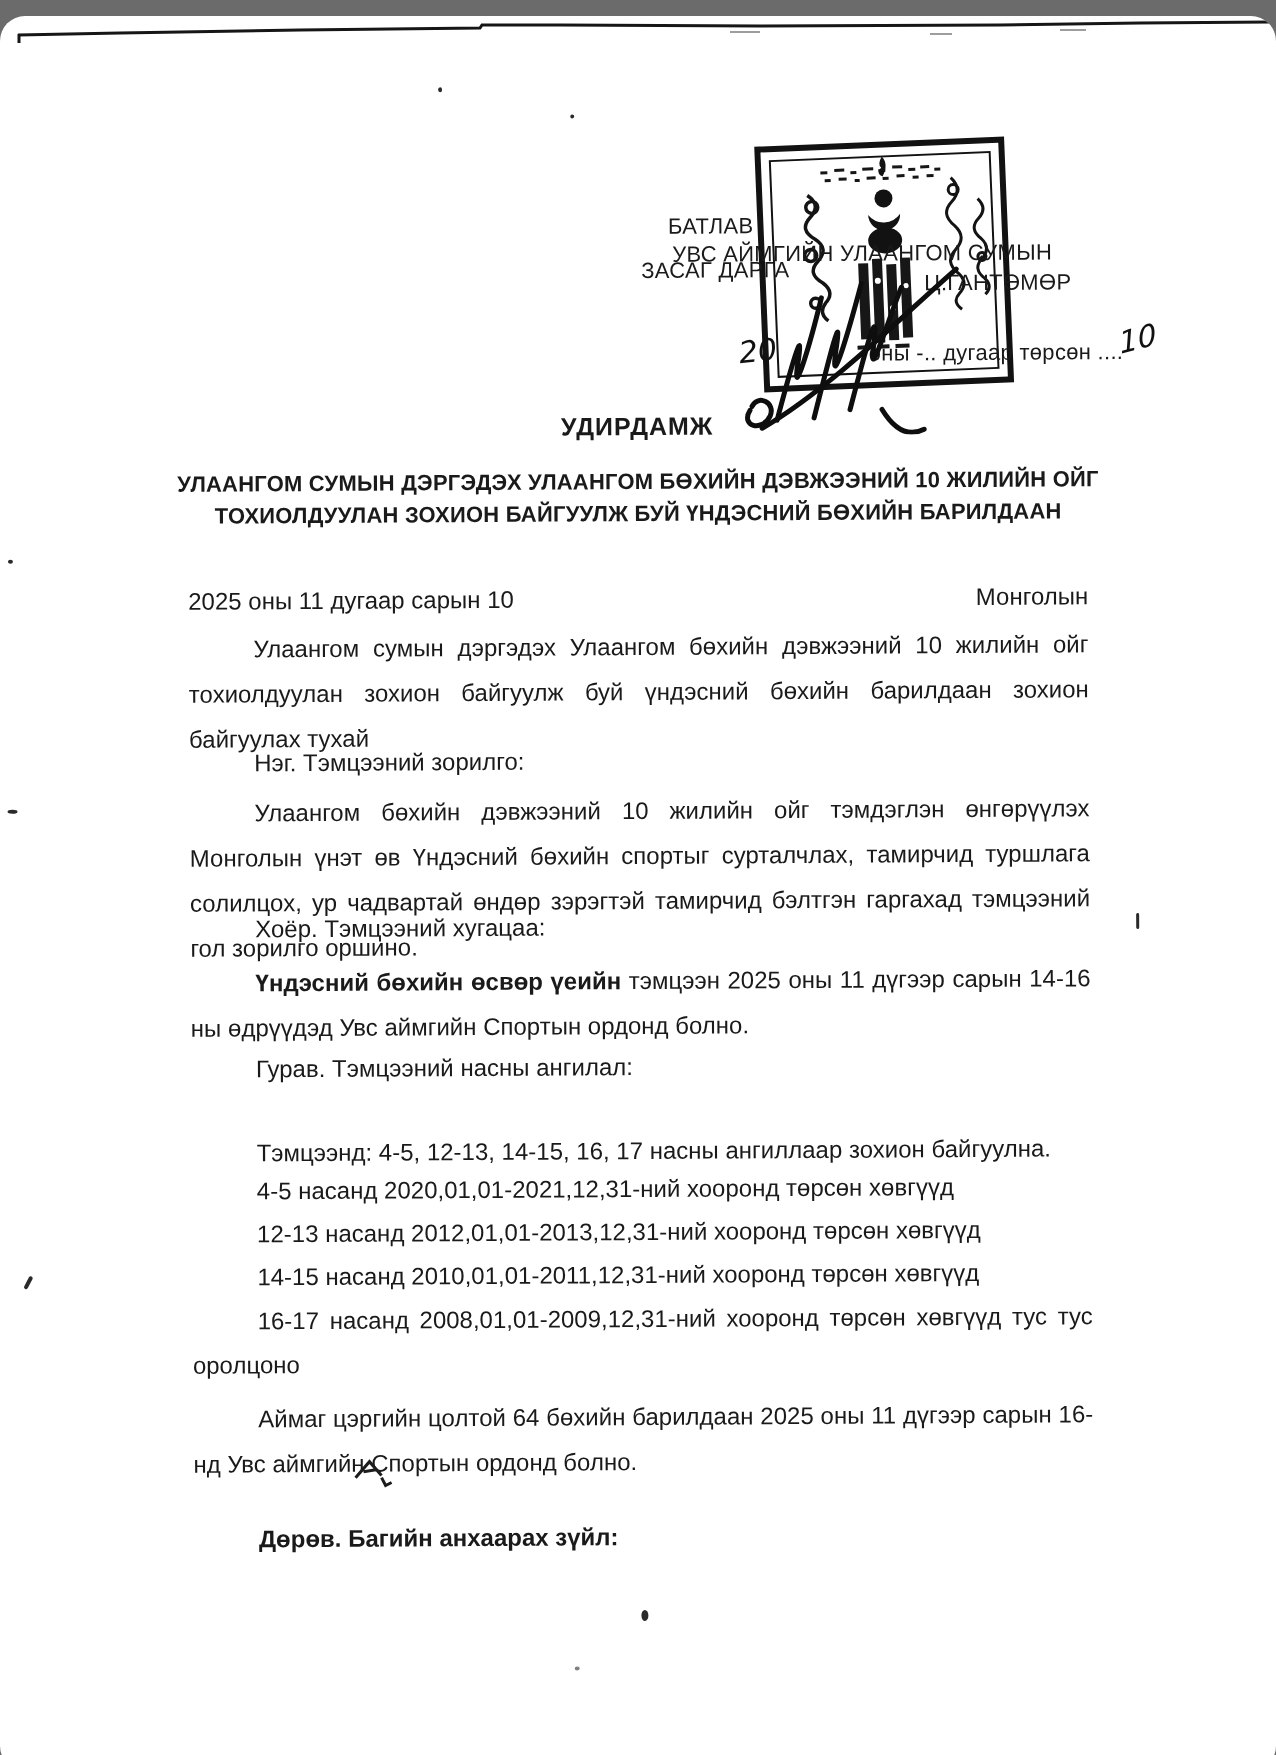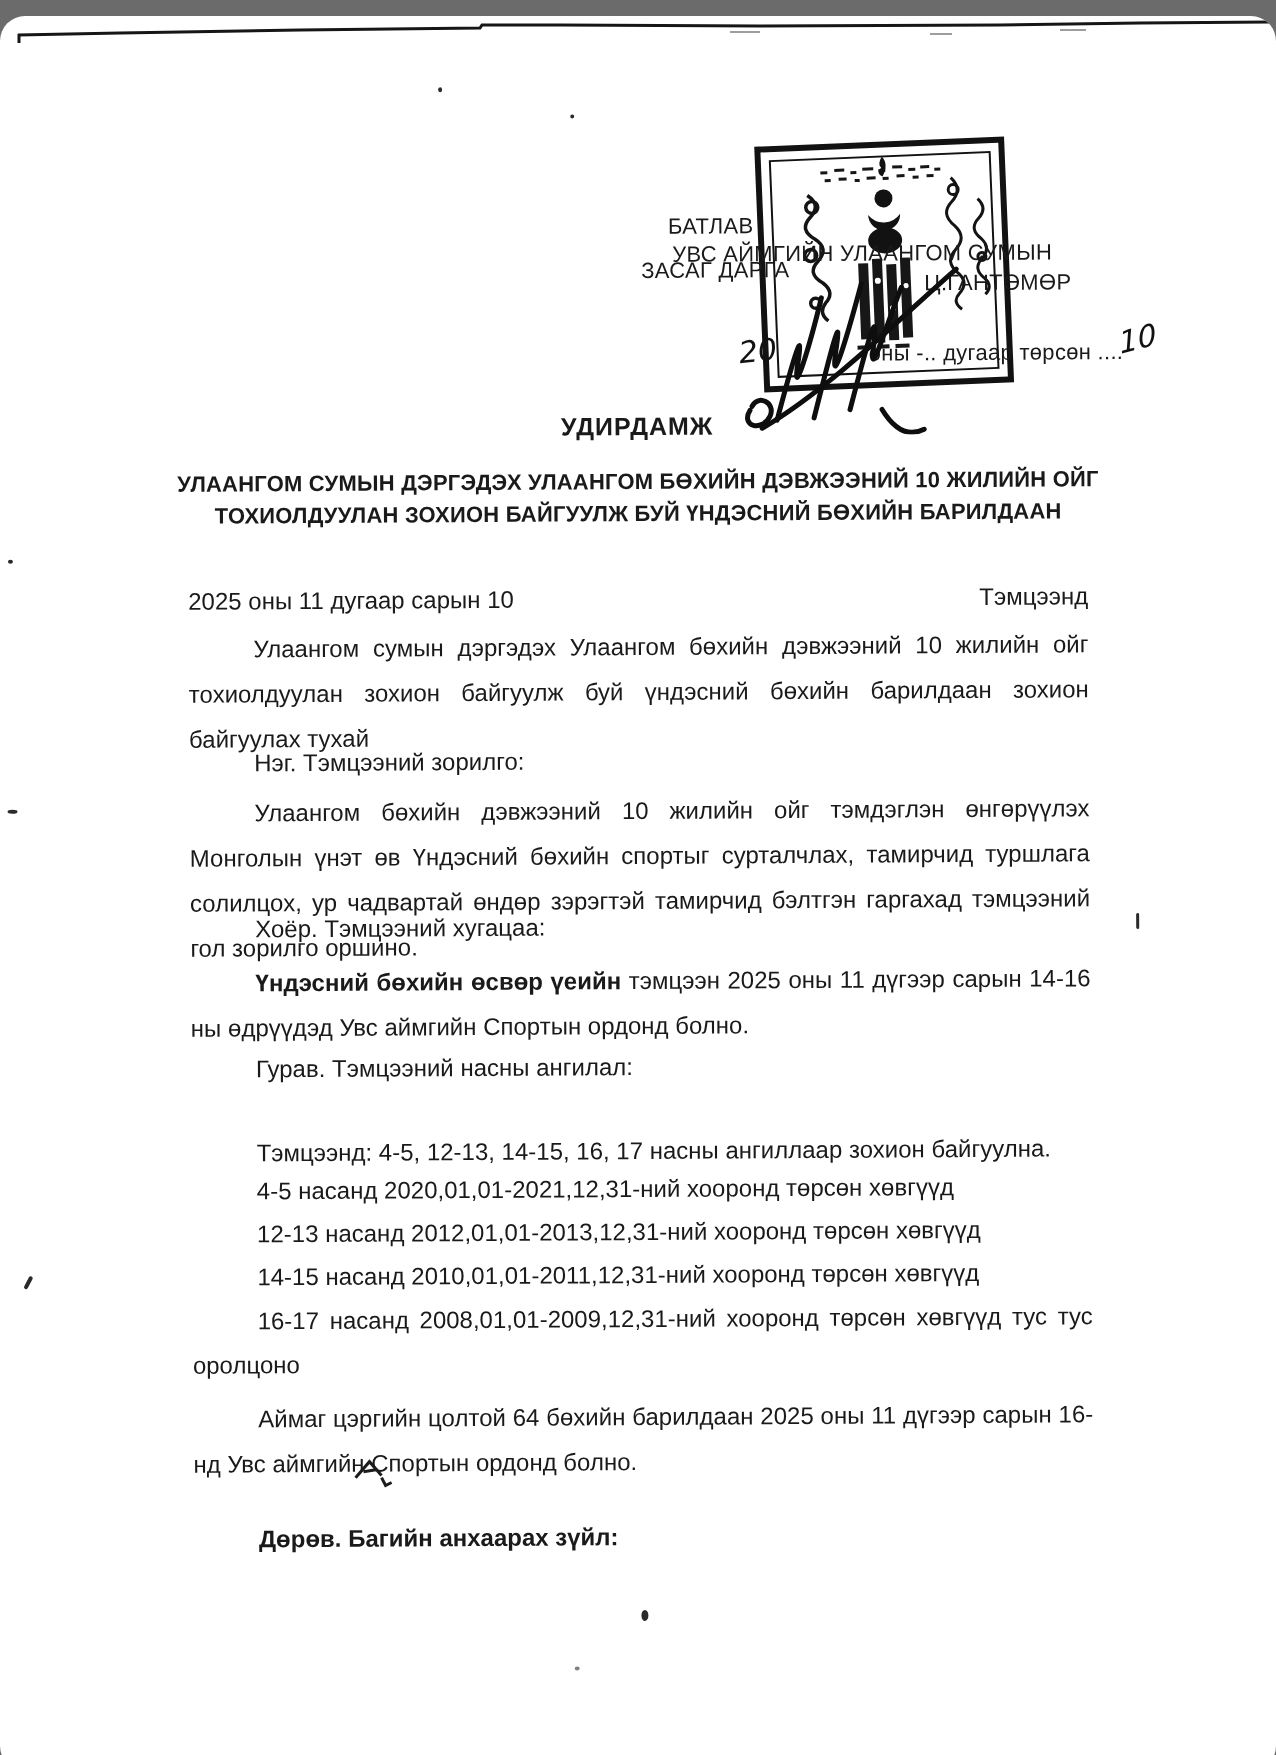--- a/index.html
+++ b/index.html
@@ -104,21 +104,21 @@
       <span>....</span>
     </div>
     <div class="abs hand" style="left:1122px;top:308px;font-size:30px;transform:rotate(-14deg) skewX(-8deg);z-index:3">10</div>
 
     <div class="abs col doc-title" style="top:396px">УДИРДАМЖ</div>
 
     <div class="abs heading" style="left:168px;top:450px;width:945px">УЛААНГОМ СУМЫН ДЭРГЭДЭХ УЛААНГОМ БӨХИЙН ДЭВЖЭЭНИЙ 10 ЖИЛИЙН ОЙГ ТОХИОЛДУУЛАН ЗОХИОН БАЙГУУЛЖ БУЙ ҮНДЭСНИЙ БӨХИЙН БАРИЛДААН</div>
 
     <div class="abs col b dline" style="top:560px">
       <span>2025 оны 11 дугаар сарын 10</span>
-      <span>Тэмцээнд</span>
+      <span>Монголын</span>
     </div>
 
     <div class="abs col b just ind" style="top:608px">Улаангом сумын дэргэдэх Улаангом бөхийн дэвжээний 10 жилийн ойг тохиолдуулан зохион байгуулж буй үндэсний бөхийн барилдаан зохион байгуулах тухай</div>
 
     <div class="abs col b ind" style="top:722px">Нэг. Тэмцээний зорилго:</div>
 
     <div class="abs col b just ind" style="top:772px">Улаангом бөхийн дэвжээний 10 жилийн ойг тэмдэглэн өнгөрүүлэх Монголын үнэт өв Үндэсний бөхийн спортыг сурталчлах, тамирчид туршлага солилцох, ур чадвартай өндөр зэрэгтэй тамирчид бэлтгэн гаргахад тэмцээний гол зорилго оршино.</div>
 
     <div class="abs col b ind" style="top:888px">Хоёр. Тэмцээний хугацаа:</div>
 

